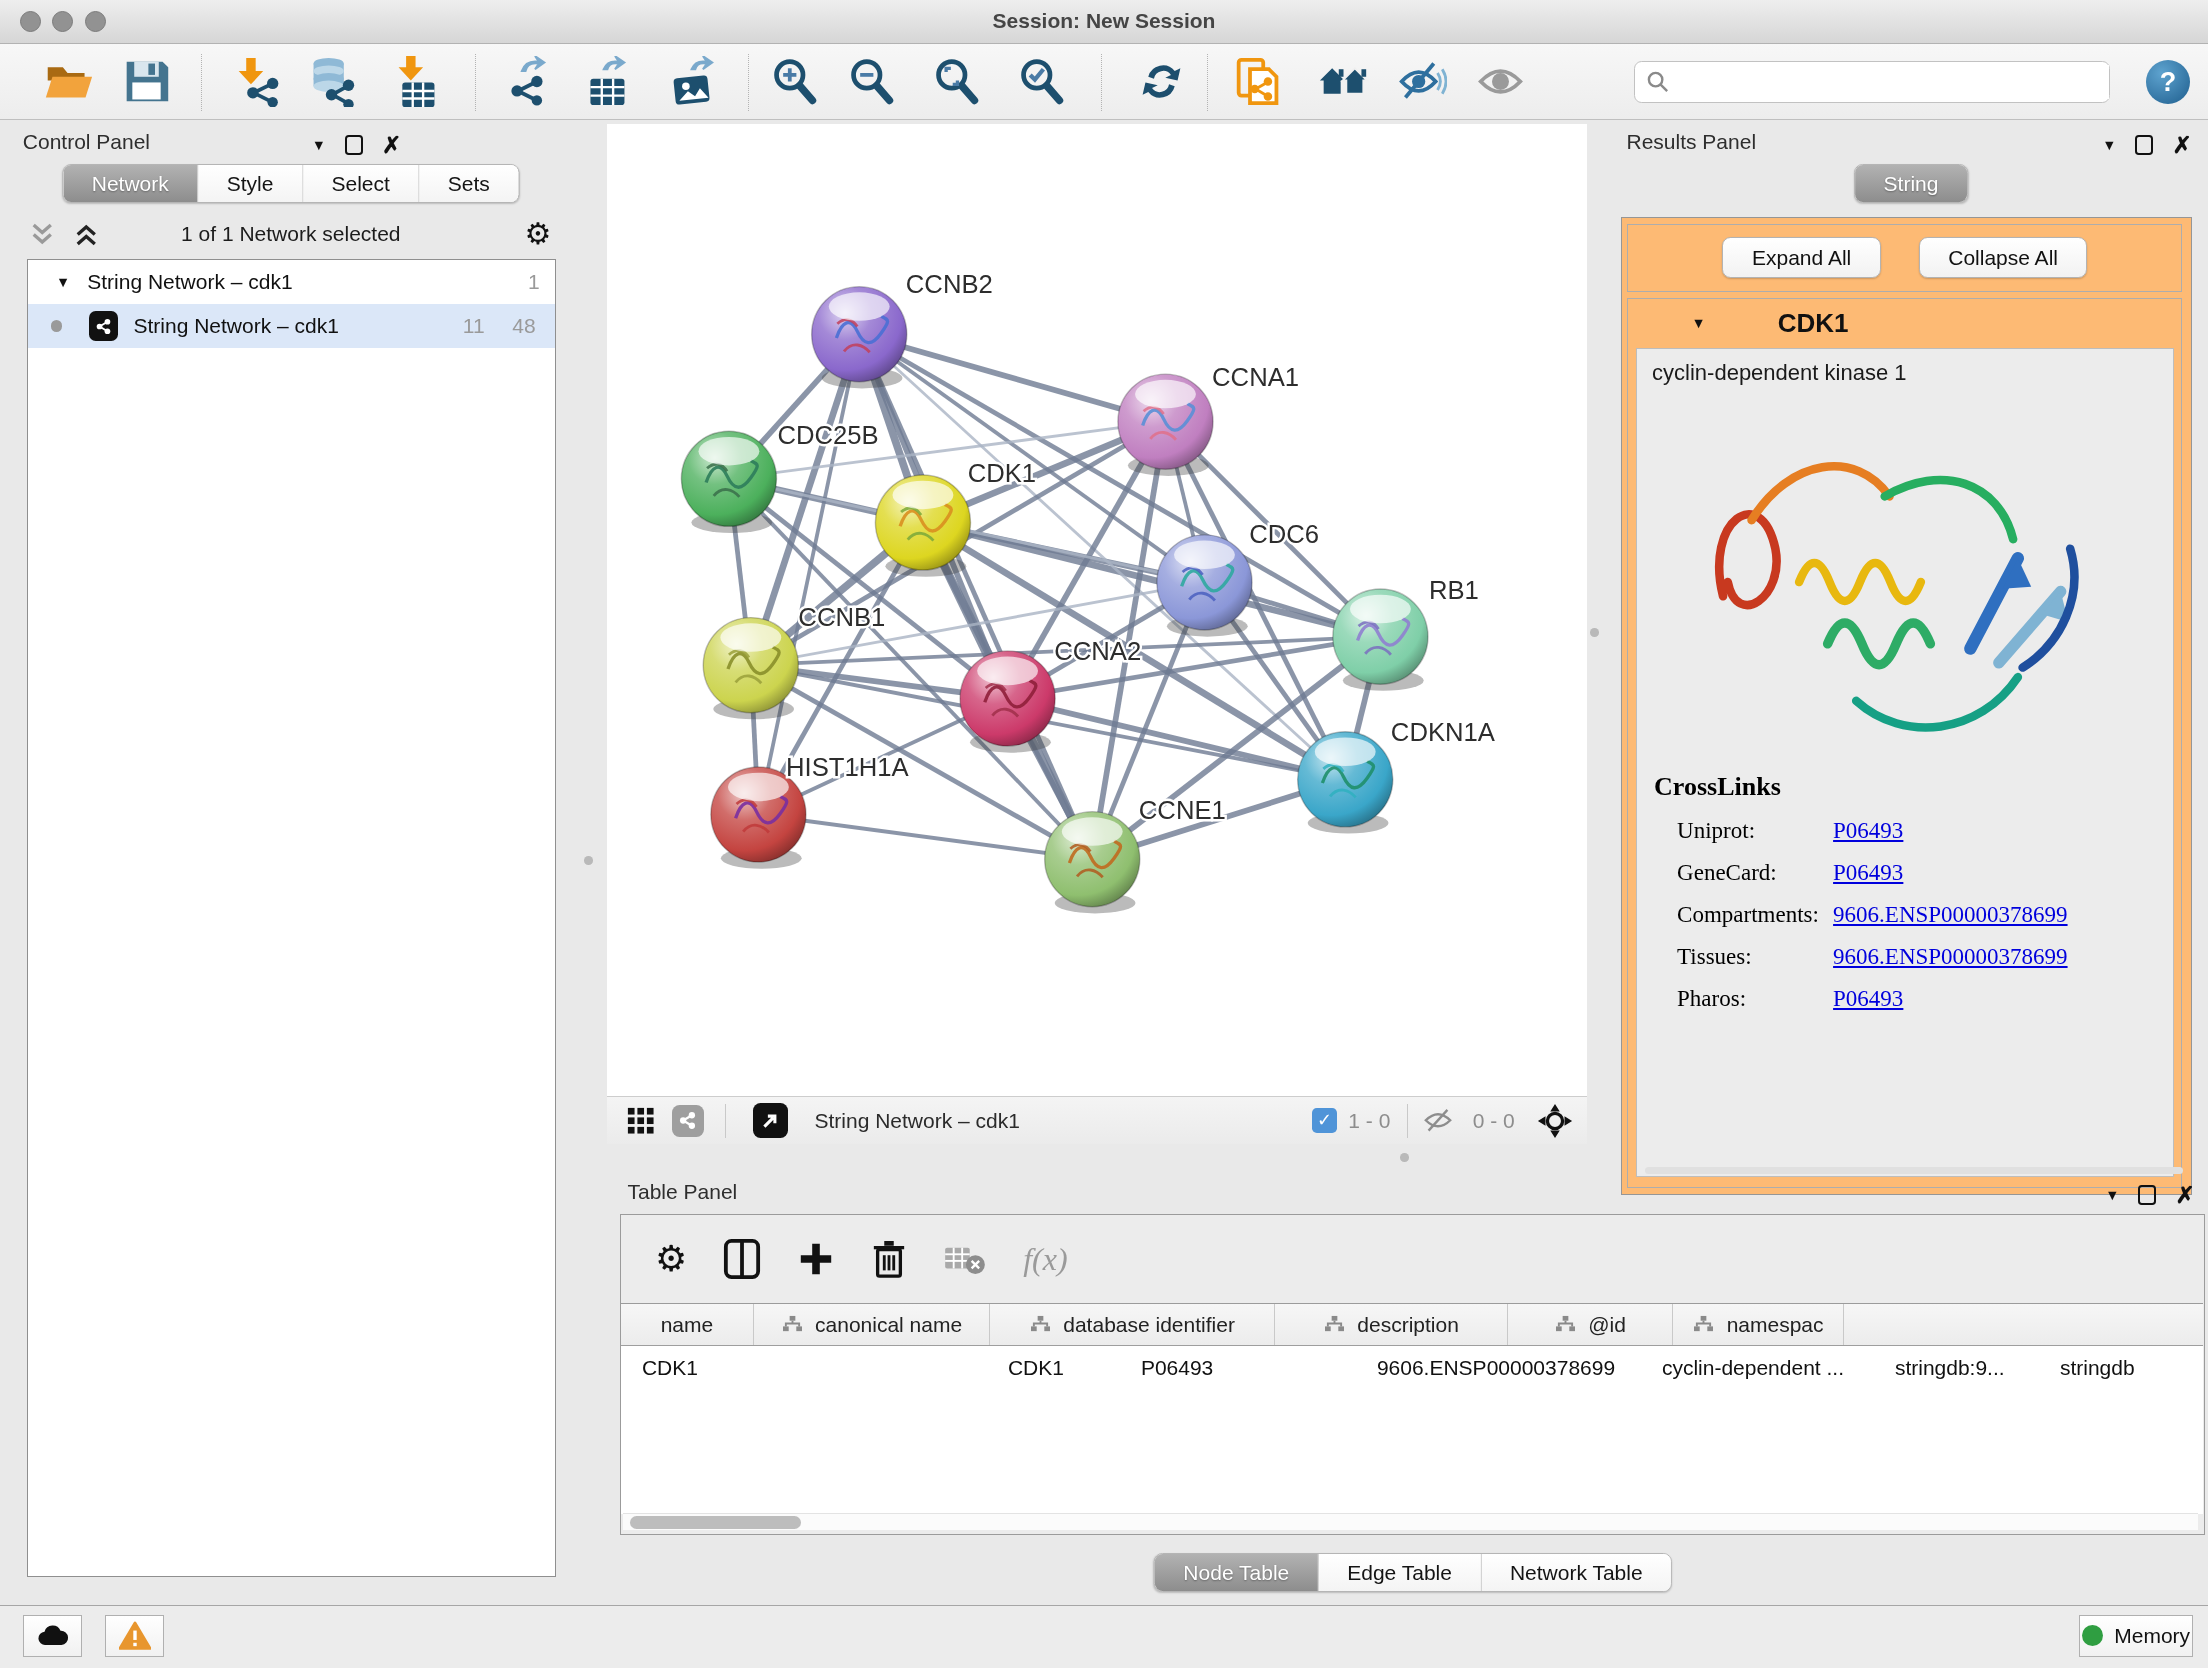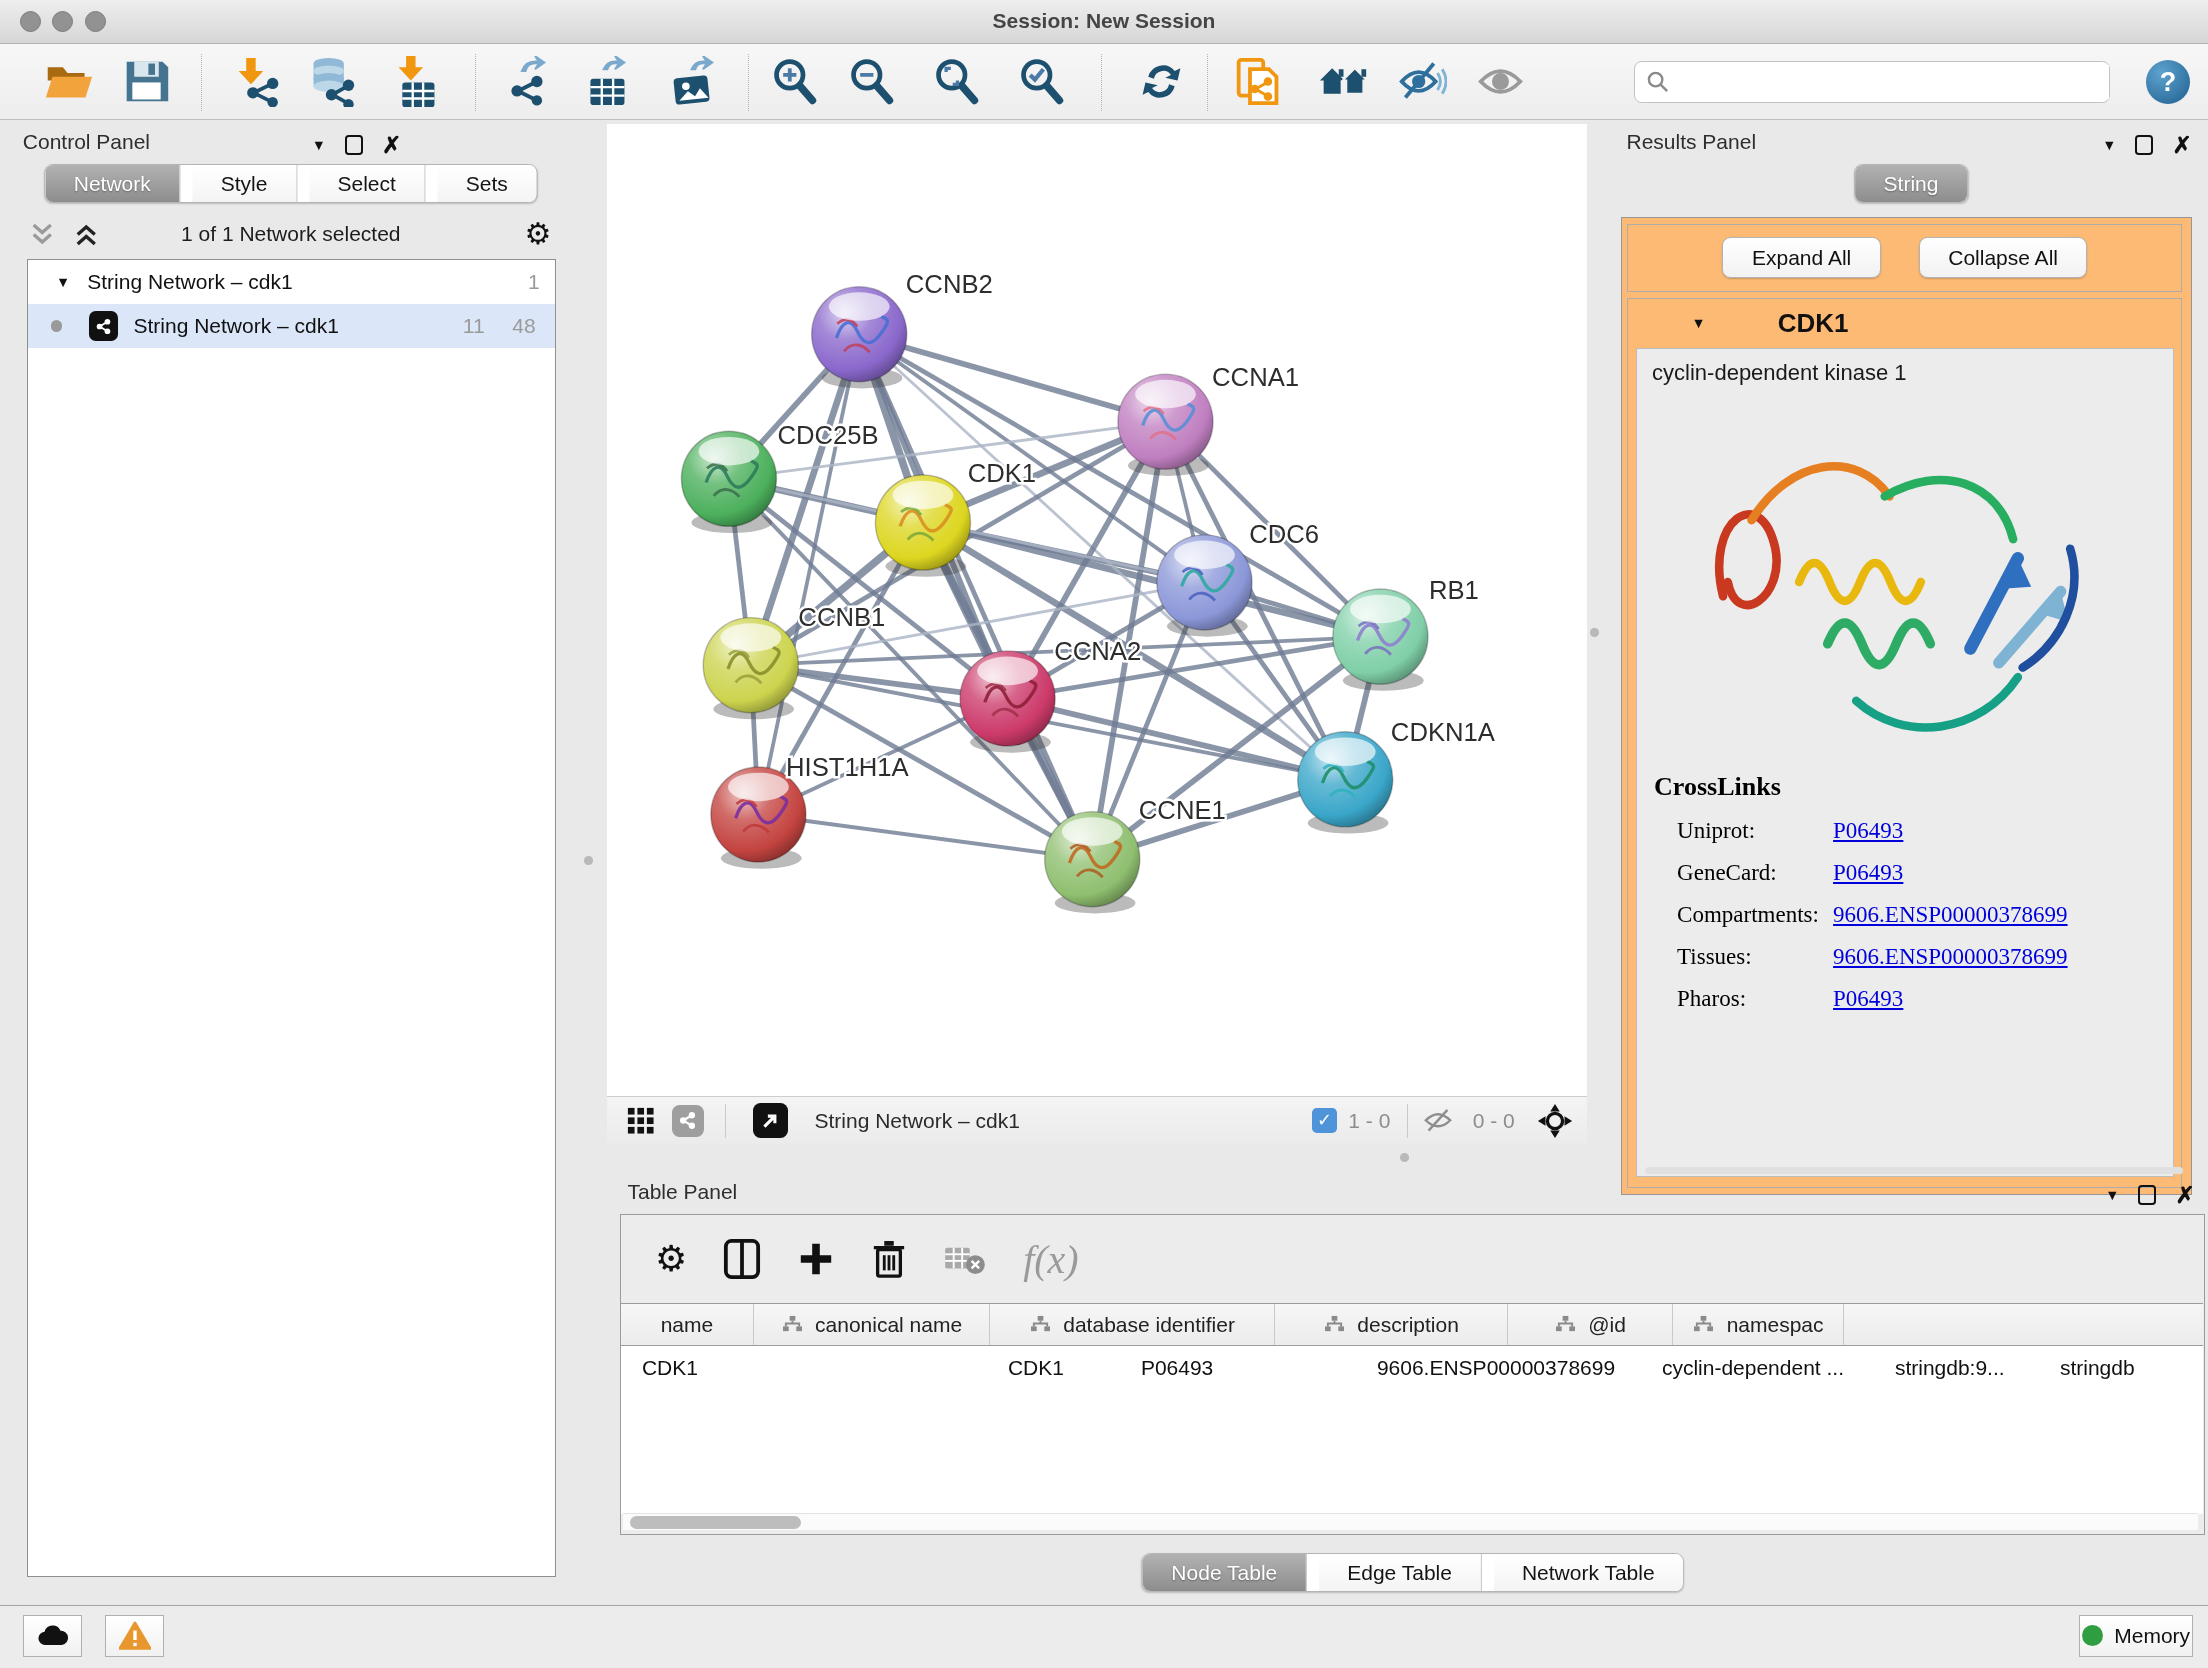--- a/index.html
+++ b/index.html
@@ -37,21 +37,21 @@
   .help-btn { position:absolute; left:2146px; top:16px; width:44px; height:44px; border-radius:50%;
     background:radial-gradient(circle at 35% 30%, #5ea3cf, #2e6f9e 75%);
     color:#fff; font-weight:bold; font-size:27px; text-align:center; line-height:44px; }
   
   .panel-title { font-size:21px; color:#2e2e2e; }
   .hdr-controls { position:absolute; display:flex; align-items:center; gap:19px; }
   .hc-collapse { font-size:14.3px; color:#111; }
   .hc-float { width:18px; height:20px; border:2.4px solid #111; border-radius:3.8px; }
   .hc-close { font-size:23px; font-weight:bold; color:#111; }
   .seg { display:inline-flex; border:1px solid #b5b5b5; border-radius:8.6px; overflow:hidden;
-    background:#fff; box-shadow:0 1px 1.9px rgba(0,0,0,.2);gap:12px; }
+    background:#fff; box-shadow:0 1px 1.9px rgba(0,0,0,.2); }
   .seg .tab { padding:6.7px 28.5px; font-size:21px; color:#141414; border-right:1px solid #c6c6c6;
     background:linear-gradient(#ffffff,#f4f4f4); white-space:nowrap; }
   .seg .tab:last-child { border-right:none; }
   .seg .tab.active { background:linear-gradient(#b2b2b2,#8d8d8d); color:#fff;
     text-shadow:0 1px 1.9px rgba(0,0,0,.35); }
   
   .control-panel { position:absolute; left:13.3px; top:126px; width:555px; height:1451px; }
   .cp-subbar { position:absolute; left:0; top:86px; width:555px; height:44px;
     display:flex; align-items:center; }
   .cp-subbar .sel-text { position:absolute; width:100%; text-align:center; font-size:21px; color:#1c1c1c; }
@@ -93,21 +93,21 @@
   .cl-row { display:flex; margin-top:16px; font-size:23px; }
   .cl-label { width:179px; color:#000; padding-left:23px; }
   .cl-link { color:#0000dd; text-decoration:underline; }
   .rp-scroll-hint { position:absolute; left:7.6px; bottom:1.9px; width:538px; height:7.6px; background:#e0e0e0; border-radius:3.8px;}
   
   .table-panel { position:absolute; left:618px; top:1176px; width:1590px; height:424px; }
   .tp-box { position:absolute; left:1.9px; top:38px; width:1585px; height:321px;
     border:1.4px solid #9b9b9b; background:#ececec; }
   .tp-toolbar { position:absolute; left:0; top:0; width:100%; height:88px;
     display:flex; align-items:center; gap:36px; padding-left:34px; }
-  .fx { font-family:"Liberation Serif", serif; font-style:italic; font-size:40px; color:#9a9a9a; }
+  .fx { font-family:"Liberation Serif", serif; font-style:italic; font-size:32px; color:#9a9a9a; }
   .tbl { position:absolute; left:0px; top:88px; width:1582px; height:211px; background:#fff; overflow:hidden;
     border-top:1.4px solid #9b9b9b; }
   .tbl-header { display:flex; height:42px; background:linear-gradient(#f6f6f6,#ececec);
     border-bottom:1.9px solid #9e9e9e; }
   .tbl-header .hcell { display:flex; align-items:center; justify-content:center; gap:11.4px;
     font-size:21px; color:#222; border-right:1px solid #c9c9c9; flex:none; overflow:hidden; white-space:nowrap; }
   .tbl-row { display:flex; height:44px; background:#fff; }
   .tbl-row .cell { font-size:21px; color:#111; padding-left:21px; display:flex; align-items:center;
     flex:none; overflow:hidden; white-space:nowrap; }
   .tp-hscroll { position:absolute; left:1.9px; bottom:3.8px; width:1575px; height:17px; background:#fbfbfb;

